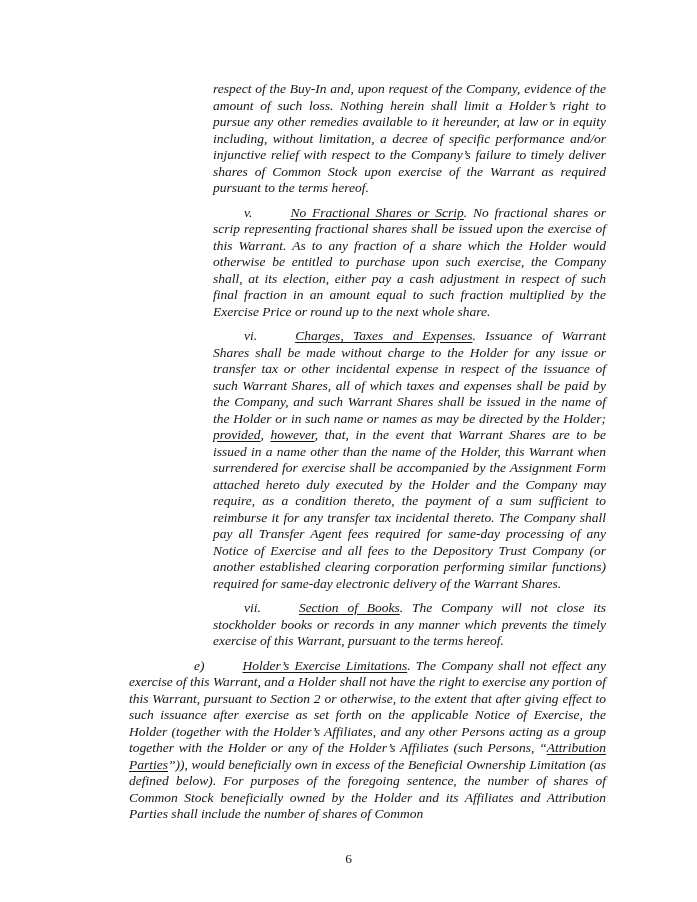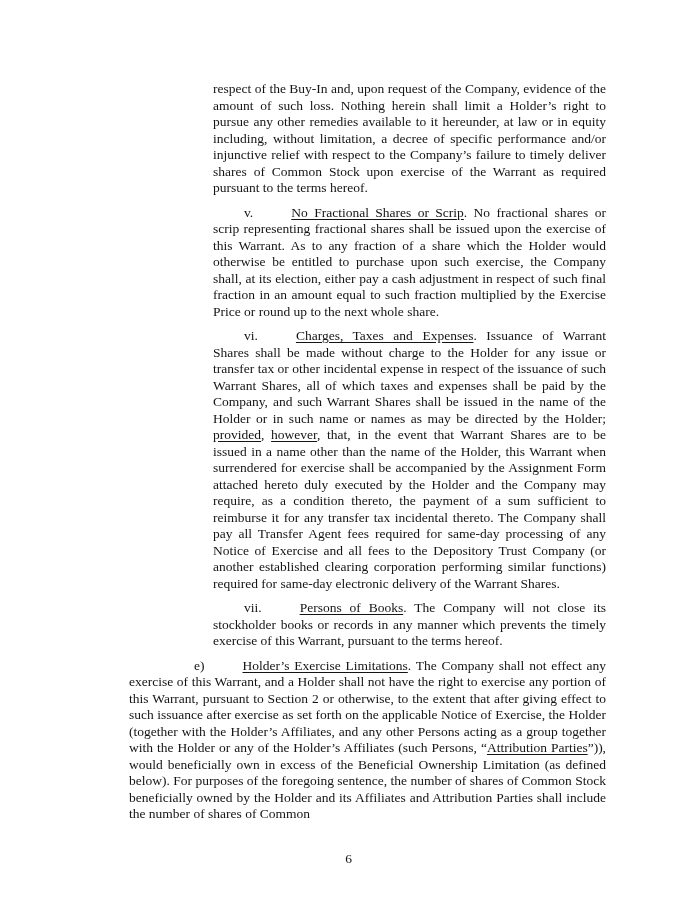--- a/index.html
+++ b/index.html
@@ -20,20 +20,21 @@
   }
   .content {
     position: absolute;
     top: 81px;
     left: 129px;
     width: 489px;
   }
   .para {
     margin: 0 12px 8px 0;
     text-align: justify;
+    font-style: italic;
   }
   .para.indented {
     margin-left: 84px;
   }
   .para.num-item {
     text-indent: 31px;
   }
   .para.letter-item {
     text-indent: 65px;
   }
@@ -58,20 +59,20 @@
 
 <div class="page">
   <div class="content">
 
     <p class="para indented"><span>respect of the Buy-In and, upon request of the Company, evidence of the amount of such loss.  Nothing herein shall limit a Holder’s right to pursue any other remedies available to it hereunder, at law or in equity including, without limitation, a decree of specific performance and/or injunctive relief with respect to the Company’s failure to timely deliver shares of Common Stock upon exercise of the Warrant as required pursuant to the terms hereof.</span></p>
 
     <p class="para indented num-item"><span class="num">v.</span><span class="tab"></span><span class="u">No Fractional Shares or Scrip</span><span>.  No fractional shares or scrip representing fractional shares shall be issued upon the exercise of this Warrant.  As to any fraction of a share which the Holder would otherwise be entitled to purchase upon such exercise, the Company shall, at its election, either pay a cash adjustment in respect of such final fraction in an amount equal to such fraction multiplied by the Exercise Price or round up to the next whole share.</span></p>
 
     <p class="para indented num-item"><span class="num">vi.</span><span class="tab"></span><span class="u">Charges, Taxes and Expenses</span><span>.  Issuance of Warrant Shares shall be made without charge to the Holder for any issue or transfer tax or other incidental expense in respect of the issuance of such Warrant Shares, all of which taxes and expenses shall be paid by the Company, and such Warrant Shares shall be issued in the name of the Holder or in such name or names as may be directed by the Holder; </span><span class="u">provided</span><span>, </span><span class="u">however</span><span>, that, in the event that Warrant Shares are to be issued in a name other than the name of the Holder, this Warrant when surrendered for exercise shall be accompanied by the Assignment Form attached hereto duly executed by the Holder and the Company may require, as a condition thereto, the payment of a sum sufficient to reimburse it for any transfer tax incidental thereto.  The Company shall pay all Transfer Agent fees required for same-day processing of any Notice of Exercise and all fees to the Depository Trust Company (or another established clearing corporation performing similar functions) required for same-day electronic delivery of the Warrant Shares.</span></p>
 
-    <p class="para indented num-item"><span class="num">vii.</span><span class="tab"></span><span class="u">Persons of Books</span><span>.  The Company will not close its stockholder books or records in any manner which prevents the timely exercise of this Warrant, pursuant to the terms hereof.</span></p>
+    <p class="para indented num-item"><span class="num">vii.</span><span class="tab"></span><span class="u">Section of Books</span><span>.  The Company will not close its stockholder books or records in any manner which prevents the timely exercise of this Warrant, pursuant to the terms hereof.</span></p>
 
     <p class="para letter-item"><span class="num">e)</span><span class="tab"></span><span class="u">Holder’s Exercise Limitations</span><span>. The Company shall not effect any exercise of this Warrant, and a Holder shall not have the right to exercise any portion of this Warrant, pursuant to Section 2 or otherwise, to the extent that after giving effect to such issuance after exercise as set forth on the applicable Notice of Exercise, the Holder (together with the Holder’s Affiliates, and any other Persons acting as a group together with the Holder or any of the Holder’s Affiliates (such Persons, “</span><span class="u">Attribution Parties</span><span>”)), would beneficially own in excess of the Beneficial Ownership Limitation (as defined below).  For purposes of the foregoing sentence, the number of shares of Common Stock beneficially owned by the Holder and its Affiliates and Attribution Parties shall include the number of shares of Common</span></p>
 
   </div>
 
   <div class="footer"><span>6</span></div>
 </div>
 
 </body></html>

